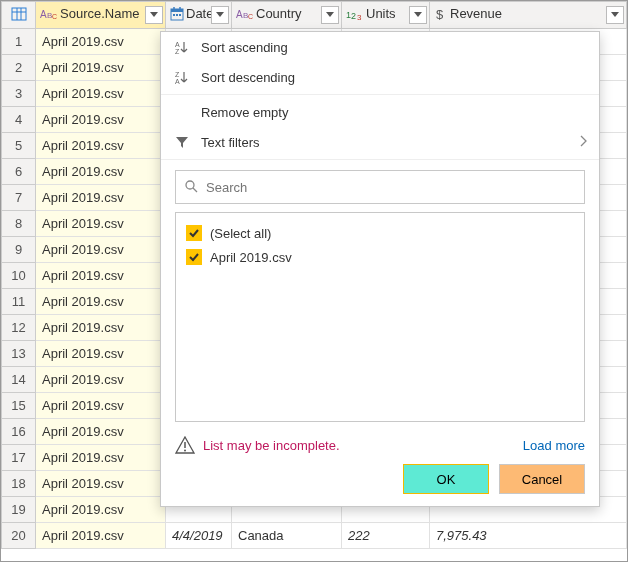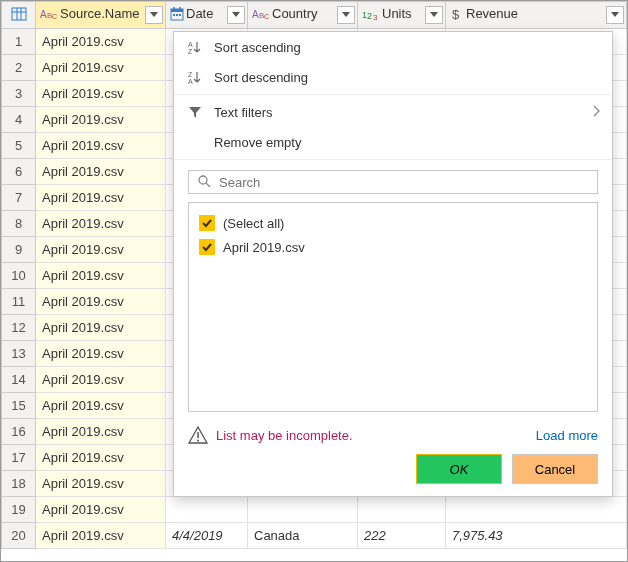--- a/index.html
+++ b/index.html
@@ -63,21 +63,21 @@
     height: 26px;
     white-space: nowrap;
   }
   .cell.sel { background: #fffde6; }
   .num { text-align: left; font-style: italic; }
   .txt { text-align: left; }
 
   
   .panel {
     position: absolute;
-    left: 172px; top: 30px;
+    left: 159px; top: 30px;
     width: 440px;
     background: #fff;
     border: 1px solid #c8c8c8;
     box-shadow: 0 4px 12px rgba(0,0,0,0.2);
     z-index: 10;
     padding-bottom: 12px;
   }
   .menu-item {
     display: flex;
     align-items: center;
@@ -87,21 +87,21 @@
     cursor: pointer;
     color: #333;
   }
   .menu-ico { width: 18px; display: inline-flex; justify-content: center; color: #666; }
   .menu-sep { height: 1px; background: #eee; margin: 2px 0; }
   .menu-chevron { margin-left: auto; color: #888; }
   .search-wrap { margin: 10px 14px 8px; }
   .search {
     display: flex; align-items: center;
     border: 1px solid #c8c8c8;
-    height: 24px; padding: 0 8px;
+    height: 34px; padding: 0 8px;
     gap: 6px;
   }
   .search input {
     border: none; outline: none;
     flex: 1; font-size: 13px;
     color: #333;
   }
   .list-box {
     margin: 8px 14px;
     border: 1px solid #c8c8c8;
@@ -136,23 +136,22 @@
     gap: 10px; margin: 0 14px;
   }
   .btn {
     min-width: 86px; height: 30px;
     border: 1px solid #c8c8c8;
     background: #fdba74;
     cursor: pointer;
     font-size: 13px;
   }
   .btn.primary {
-    background: #22c55e;
+    background: #5eead4;
     border-color: #f2b800;
-    font-style: italic;
   }
 </style>
 </head>
 <body>
 
 <table class="grid">
   <thead>
     <tr class="hdr-row">
       <th class="hdr-corner">
         <svg width="16" height="16" viewBox="0 0 16 16">
@@ -172,21 +171,21 @@
               </svg>
           </span>
           <span>Source.Name</span>
         </span>
         <span class="drop-btn">
           <svg width="8" height="6" viewBox="0 0 8 6">
               <path d="M0 0 L8 0 L4 5 Z" fill="#555"></path>
             </svg>
         </span>
       </th>
-      <th class="hdr-cell" style="width:82px">
+      <th class="hdr-cell" style="width:66px">
         <span class="col-label">
           <span class="type-ico">
             <svg width="14" height="14" viewBox="0 0 14 14">
                 <rect x="1" y="2" width="12" height="11" fill="none" stroke="#3b7dbf"></rect>
                 <rect x="1" y="2" width="12" height="3" fill="#3b7dbf"></rect>
                 <line x1="4" y1="0" x2="4" y2="3" stroke="#3b7dbf" stroke-width="1.5"></line>
                 <line x1="10" y1="0" x2="10" y2="3" stroke="#3b7dbf" stroke-width="1.5"></line>
                 <rect x="3" y="7" width="2" height="2" fill="#3b7dbf"></rect>
                 <rect x="6" y="7" width="2" height="2" fill="#3b7dbf"></rect>
                 <rect x="9" y="7" width="2" height="2" fill="#3b7dbf"></rect>
@@ -431,36 +430,36 @@
       <svg width="14" height="14" viewBox="0 0 14 14">
           <text x="0" y="7" font-size="7" fill="#666">Z</text>
           <text x="0" y="14" font-size="7" fill="#666">A</text>
           <path d="M9 2 L9 12 M9 12 L6 9 M9 12 L12 9" stroke="#666" fill="none" stroke-width="1.2"></path>
         </svg>
     </span>
     <span>Sort descending</span>
   </div>
   <div class="menu-sep"></div>
   <div class="menu-item">
+    <span class="menu-ico"></span>
+    <span>Remove empty</span>
+  </div>
+  <div class="menu-item">
     <span class="menu-ico">
       <svg width="14" height="14" viewBox="0 0 14 14">
           <path d="M1 2 L13 2 L8 8 L8 13 L6 11 L6 8 Z" fill="#666"></path>
         </svg>
     </span>
     <span>Text filters</span>
     <span class="menu-chevron">
       <svg width="8" height="12" viewBox="0 0 8 12">
           <path d="M2 1 L7 6 L2 11" stroke="#888" fill="none" stroke-width="1.3"></path>
         </svg>
     </span>
   </div>
-  <div class="menu-item">
-    <span class="menu-ico"></span>
-    <span>Remove empty</span>
-  </div>
   <div class="menu-sep"></div>
 
   <div class="search-wrap">
     <div class="search">
       <span>
         <svg width="14" height="14" viewBox="0 0 14 14">
             <circle cx="6" cy="6" r="4" stroke="#888" fill="none" stroke-width="1.3"></circle>
             <line x1="9" y1="9" x2="13" y2="13" stroke="#888" stroke-width="1.3"></line>
           </svg>
       </span>

